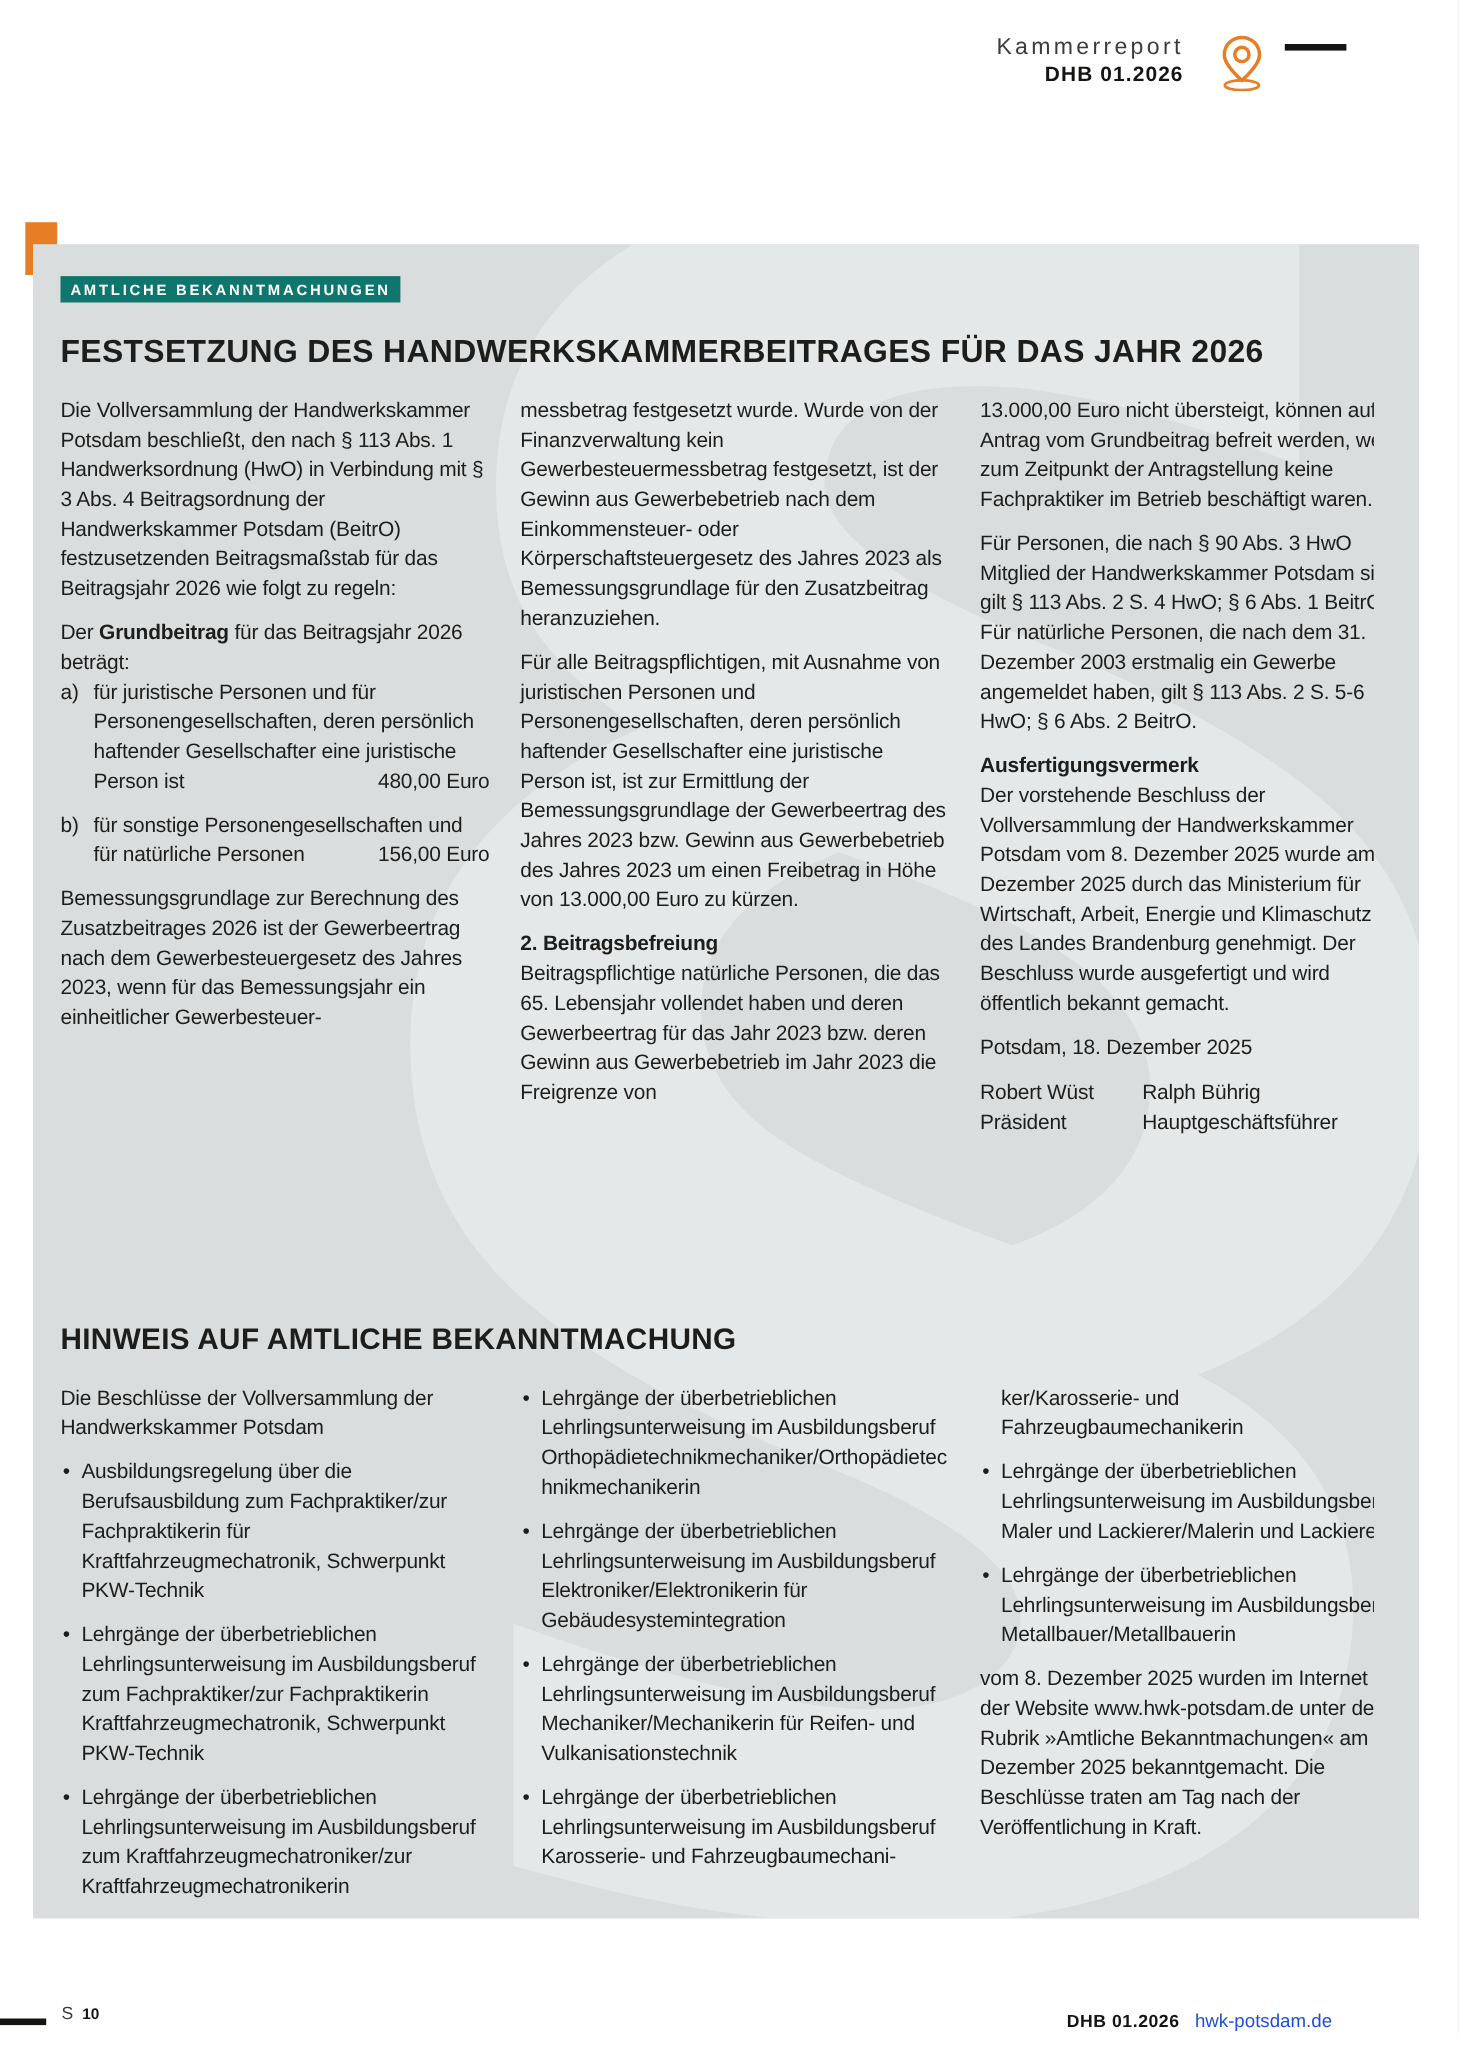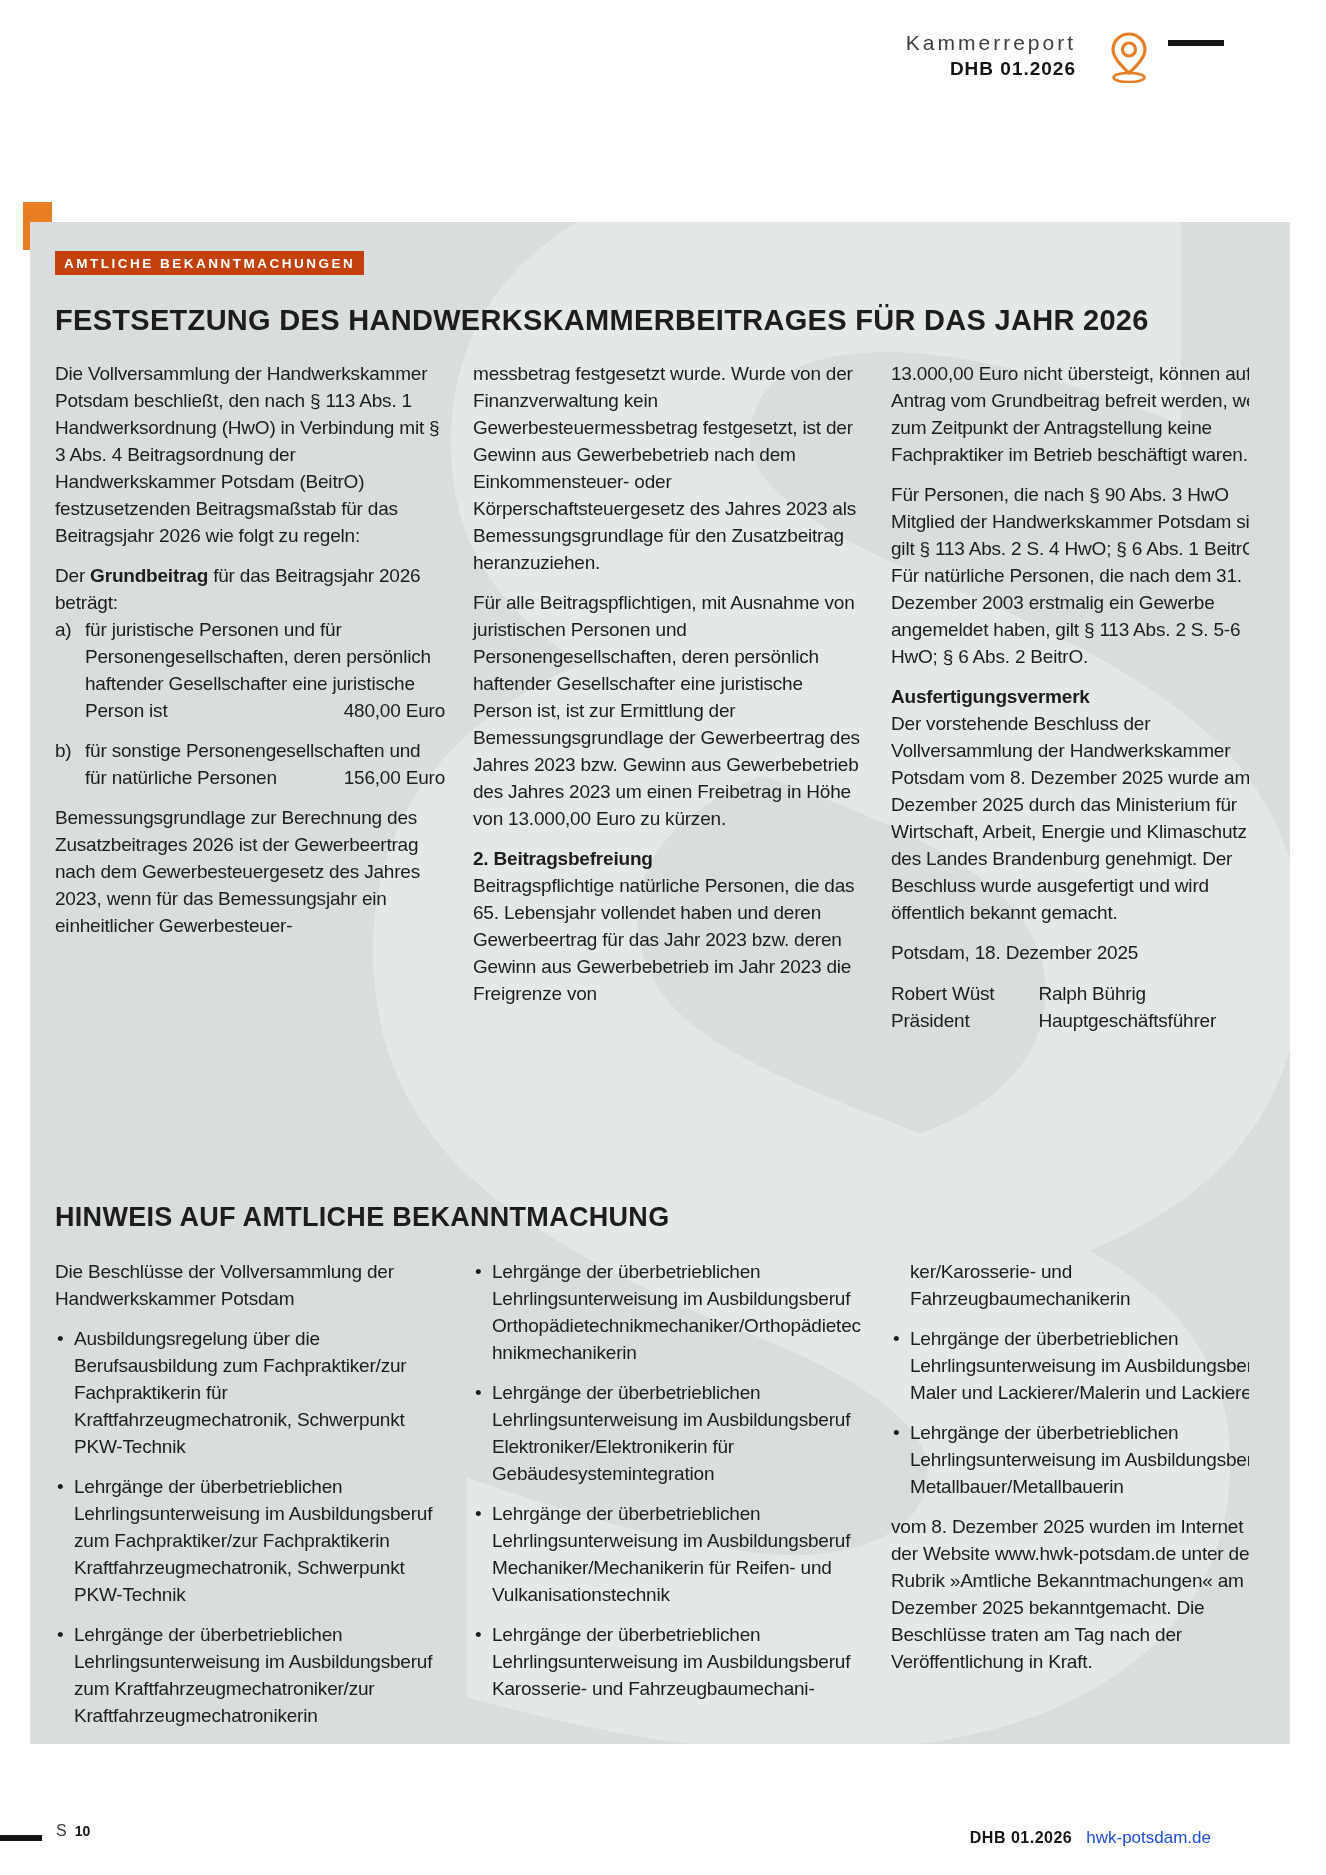--- a/index.html
+++ b/index.html
@@ -17,21 +17,21 @@
   .hrule{position:absolute;left:1168px;top:40px;width:56px;height:6px;background:#141412;}
 
   
   .corner{position:absolute;left:23px;top:202px;width:29px;height:48px;background:#E87E23;}
   .panel{position:absolute;left:30px;top:222px;width:1260px;height:1522px;background:#D9DDDE;overflow:hidden;}
   .wm{
     position:absolute;left:330px;top:-260px;margin:0;font-size:1900px;line-height:1;
     color:#E4E8E8;font-family:"DejaVu Sans", sans-serif;font-weight:700;z-index:0;
   }
   .badge{
-    position:absolute;left:25px;top:29px;z-index:2;background:#c2410c;color:#ffffff;
+    position:absolute;left:25px;top:29px;z-index:2;background:#0f766e;color:#ffffff;
     font-size:13.5px;font-weight:700;letter-spacing:2.5px;padding:5px 9px 4px 9px;line-height:15px;
   }
   .title{position:absolute;left:25px;top:82px;z-index:2;margin:0;font-size:29px;line-height:32px;font-weight:700;letter-spacing:0.3px;white-space:nowrap;}
   .title2{position:absolute;left:25px;top:980px;z-index:2;margin:0;font-size:27px;line-height:30px;font-weight:700;letter-spacing:0.3px;white-space:nowrap;}
 
   .grid{position:absolute;left:25px;z-index:2;display:grid;grid-template-columns:390px 390px 390px;column-gap:28px;width:1194px;overflow:hidden;}
   .grid1{top:138px;height:845px;}
   .grid2{top:1036px;height:486px;}
 
   .col{font-size:19px;line-height:27px;letter-spacing:-0.2px;overflow-wrap:break-word;}

